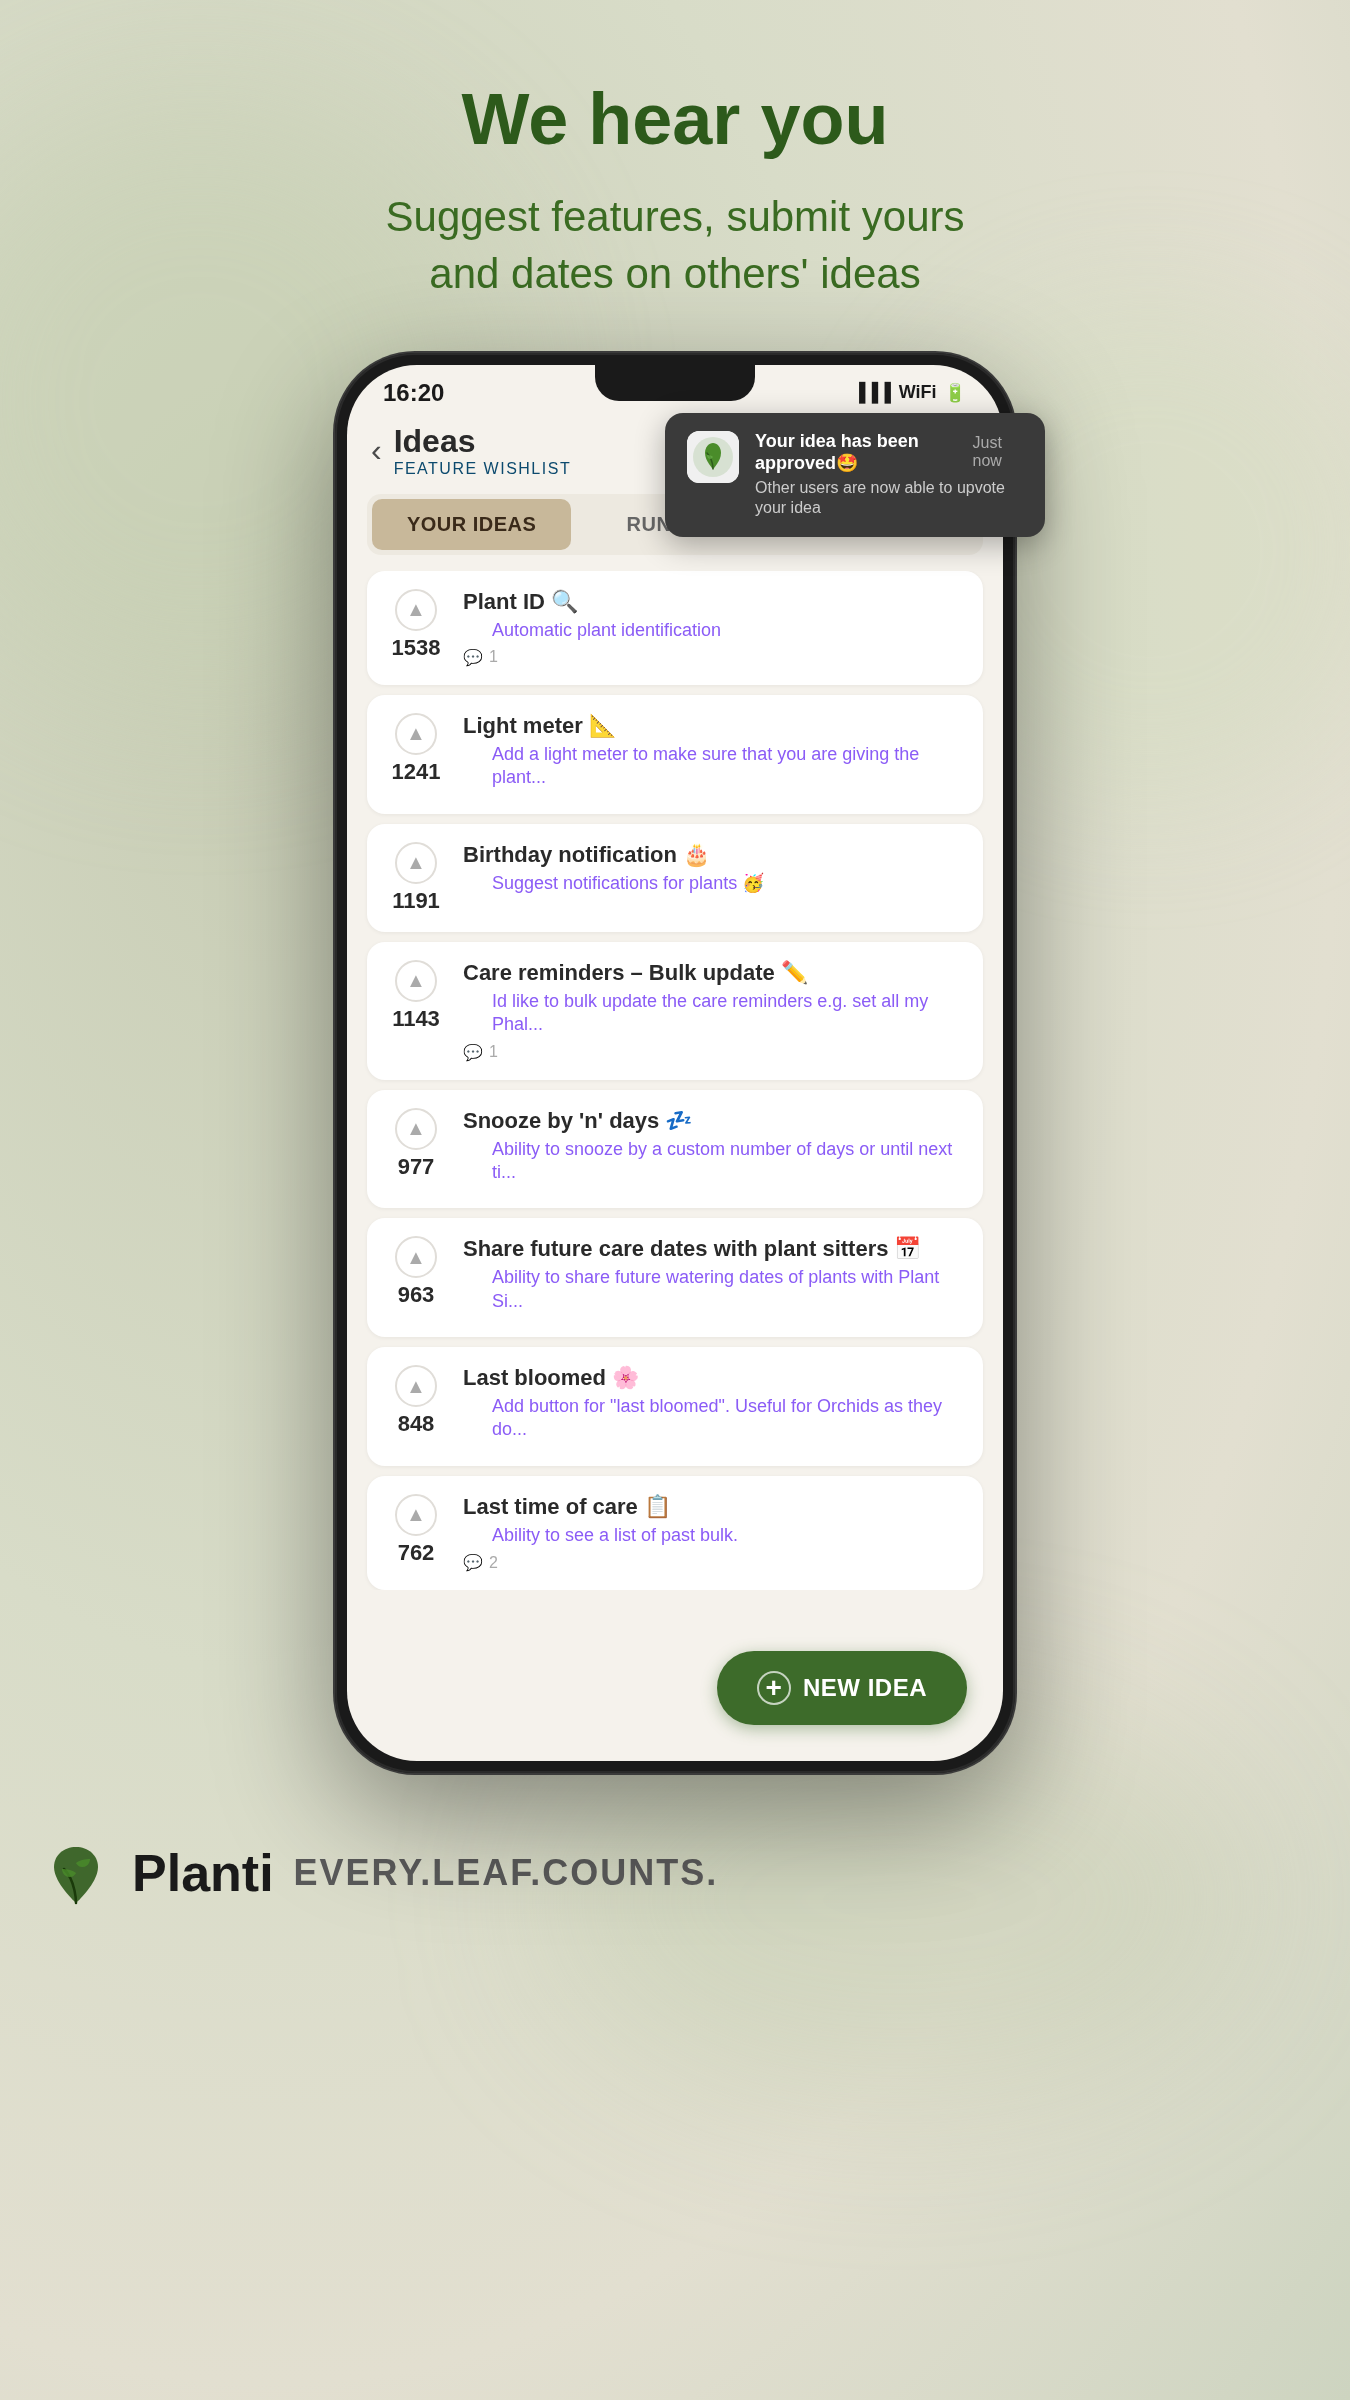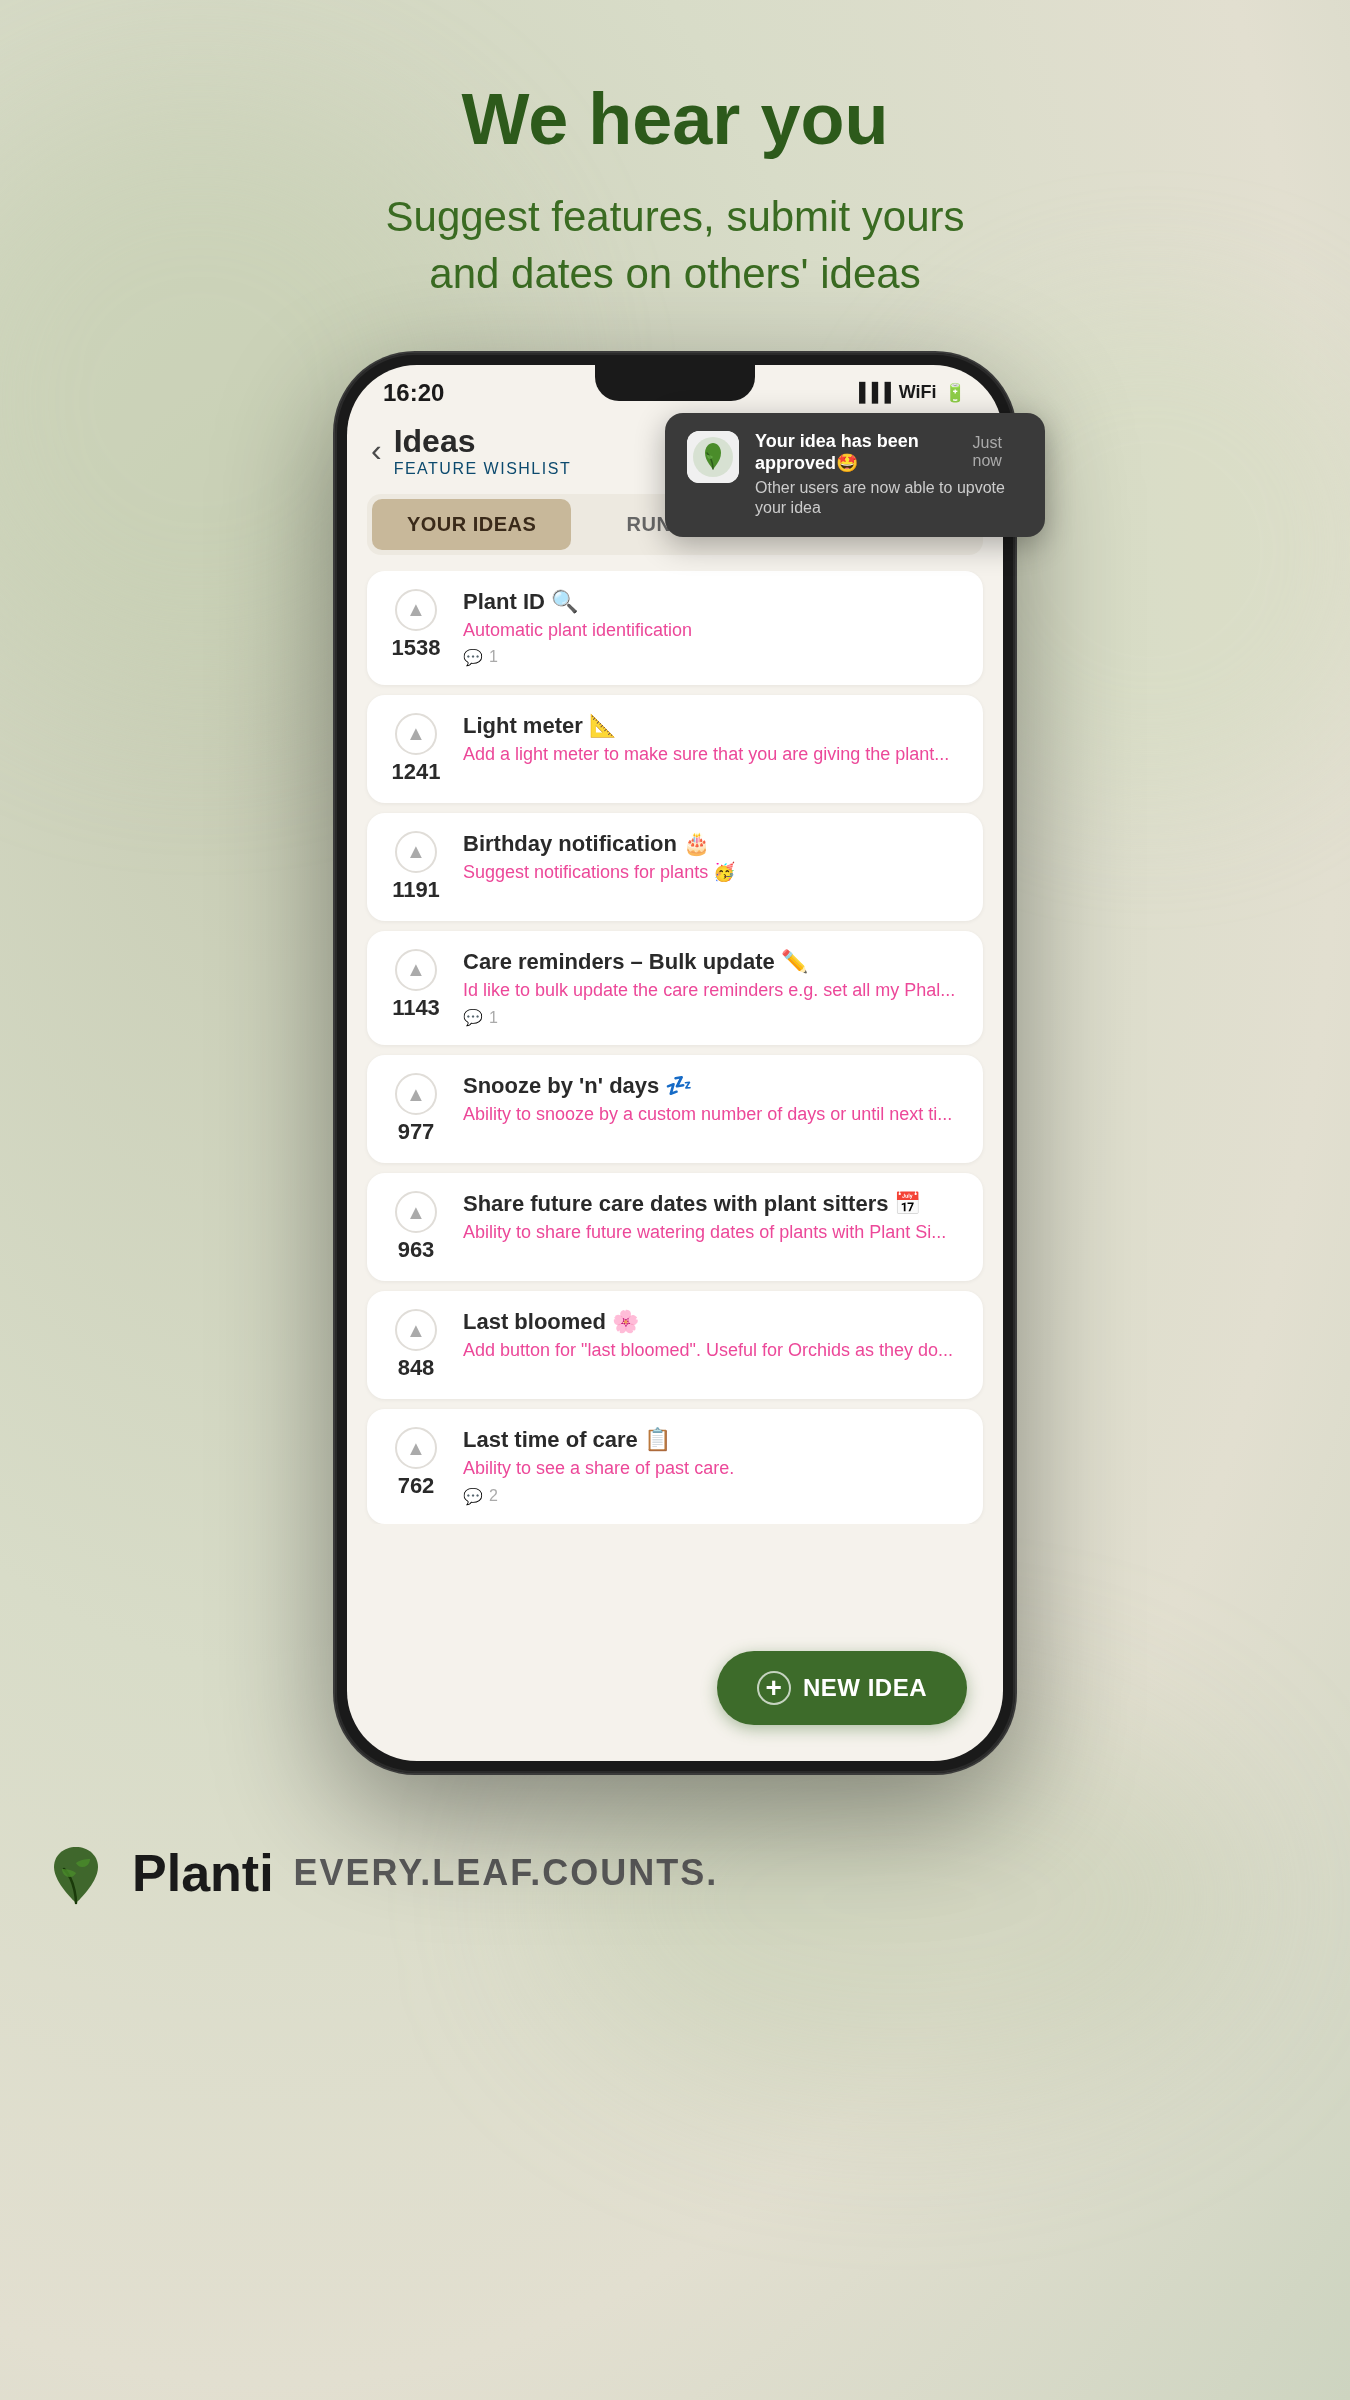--- a/index.html
+++ b/index.html
@@ -265,23 +265,24 @@
 
     .idea-title {
       font-size: 22px;
       font-weight: 600;
       color: #2a2a2a;
       margin-bottom: 4px;
     }
 
     .idea-desc {
       font-size: 18px;
-      color: #ec4899;
+      color: #8b5cf6;
       line-height: 1.3;
       margin-bottom: 6px;
+      margin-left: 29px;
     }
 
     .idea-meta {
       display: flex;
       align-items: center;
       gap: 6px;
       color: #aaa;
       font-size: 16px;
     }
 
@@ -573,21 +574,21 @@
             </div>
           </div>
 
           <div class="idea-card">
             <div class="vote-section">
               <div class="vote-icon">▲</div>
               <span class="vote-count">762</span>
             </div>
             <div class="idea-content">
               <div class="idea-title">Last time of care 📋</div>
-              <div class="idea-desc">Ability to see a share of past care.</div>
+              <div class="idea-desc">Ability to see a list of past bulk.</div>
               <div class="idea-meta">
                 <span class="comment-icon">💬</span>
                 <span>2</span>
               </div>
             </div>
           </div>
 
         </div>
 
         <button class="new-idea-btn">

